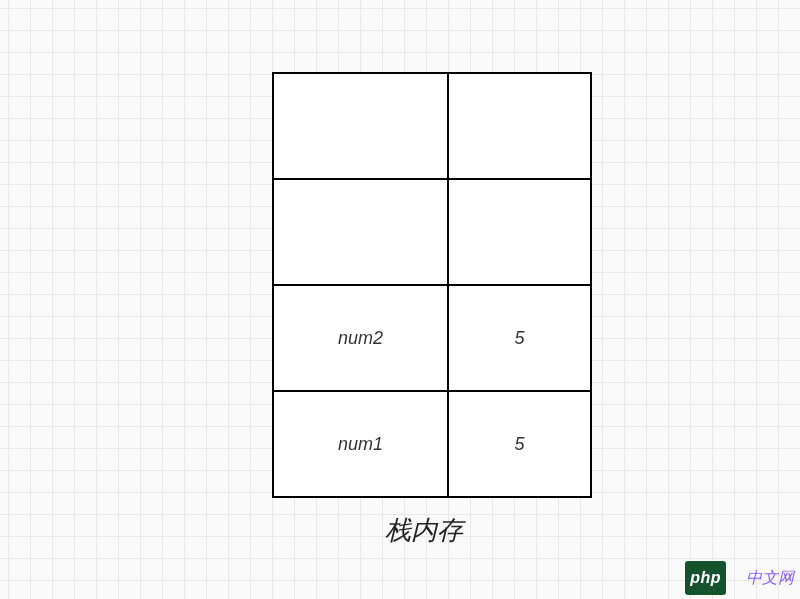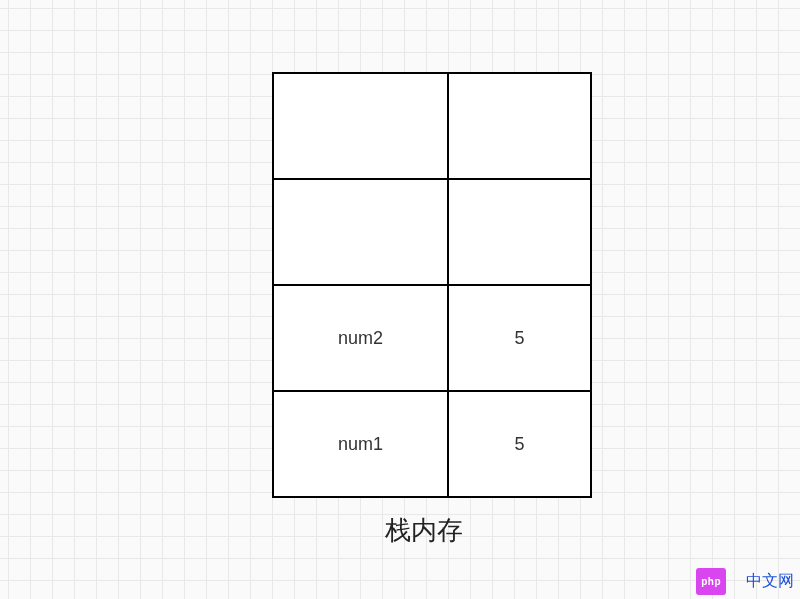--- a/index.html
+++ b/index.html
@@ -1,18 +1,19 @@
 <!DOCTYPE html>
 <html><head>
   <meta charset="utf-8">
   <style>
     * {
       margin: 8px;
       padding: 0;
       box-sizing: border-box;
+      font-style: italic;
     }
     body {
       width: 800px;
       height: 599px;
       position: relative;
       background-color: #fafafa;
       background-image:
         linear-gradient(to right, #e8e8e8 1px, transparent 1px),
         linear-gradient(to bottom, #e8e8e8 1px, transparent 1px);
       background-size: 22px 22px;
@@ -57,31 +58,31 @@
     }
     .watermark {
       position: absolute;
       right: 6px;
       bottom: 4px;
       display: flex;
       align-items: center;
       gap: 4px;
     }
     .wm-badge {
-      background: #d946ef;
+      background: #14532d;
       color: #fff;
       font-weight: 700;
-      font-size: 10px;
+      font-size: 16px;
       padding: 8px 5px;
       border-radius: 3px;
       letter-spacing: 0.5px;
       font-family: Arial, sans-serif;
     }
     .wm-text {
-      color: #1d4ed8;
+      color: #8b5cf6;
       font-size: 16px;
       font-weight: 500;
     }
   </style>
 </head>
 <body>
 
 <div class="stack-container">
   <table class="stack-table">
     <tbody>

